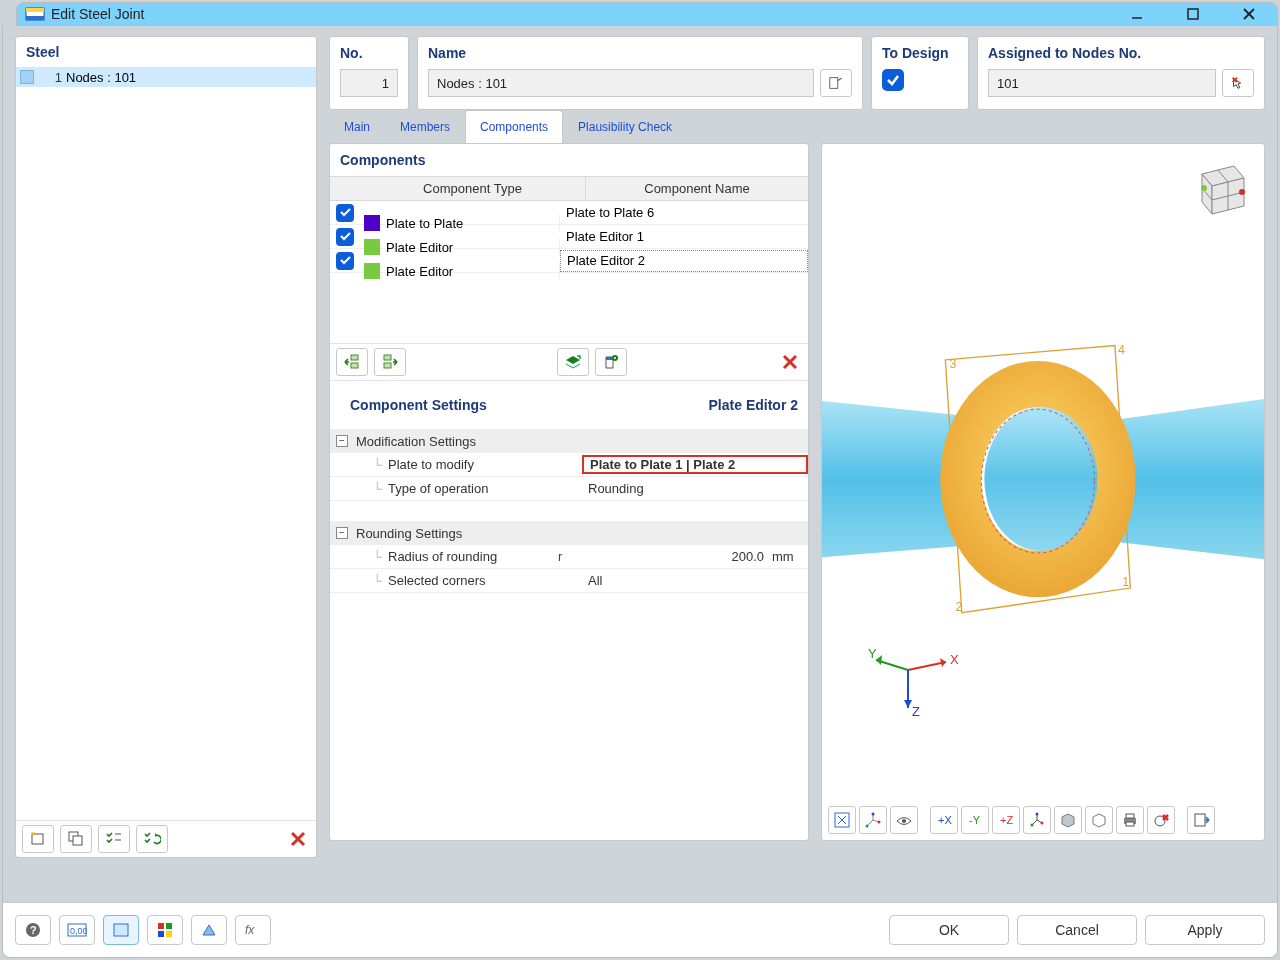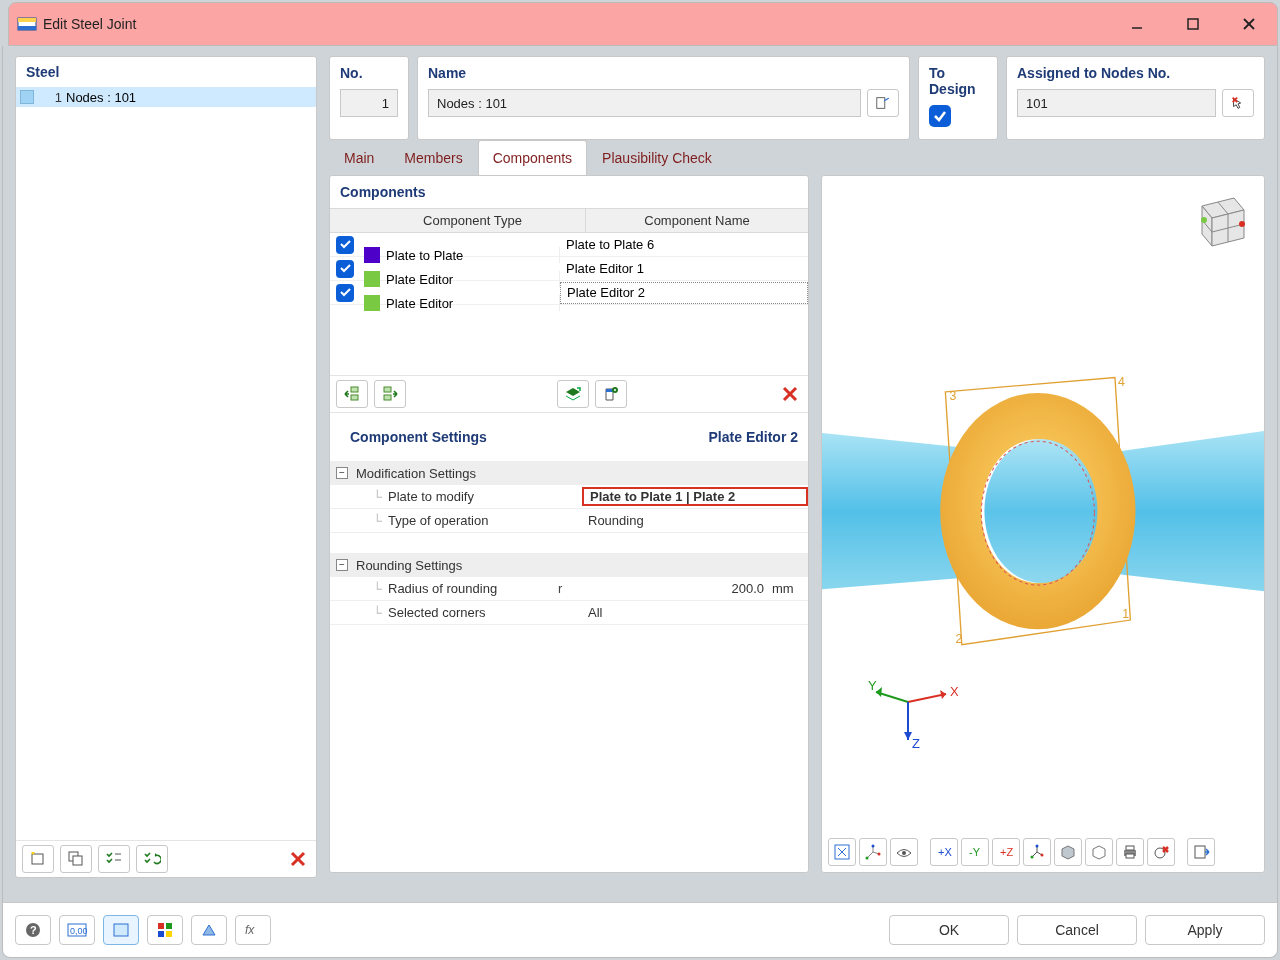--- a/index.html
+++ b/index.html
@@ -3,22 +3,22 @@
 <meta charset="utf-8">
 <style>
 * { box-sizing: border-box; margin: 0; padding: 0; font-family: "Segoe UI", Arial, sans-serif; }
 body {
   width: 1280px; height: 960px; background: #cfd4d9;
   display: flex; flex-direction: column; overflow: hidden;
 }
 
 
 .titlebar {
-  height: 44px; background: #fca5a5; border: 1px solid #bcbcbc; border-top-left-radius: 8px; border-top-right-radius: 8px;
-  display: flex; align-items: center; padding: 0 4px; margin: 2px 2px 0 8px;
+  height: 24px; background: #7dd3fc; border: 1px solid #bcbcbc; border-top-left-radius: 8px; border-top-right-radius: 8px;
+  display: flex; align-items: center; padding: 0 4px; margin: 2px 2px 0 16px;
 }
 .titlebar .appicon { width: 20px; height: 20px; margin: 0 6px 0 4px; }
 .titlebar .title { font-size: 14px; color: #222; flex: 1; }
 .titlebar .winbtns { display: flex; gap: 28px; padding-right: 10px; }
 .winbtn { width: 28px; height: 28px; display: flex; align-items: center; justify-content: center; }
 .winbtn svg { width: 14px; height: 14px; }
 
 
 .body {
   flex: 1; display: flex; gap: 12px; padding: 10px 12px; background: #cfd4d9;
@@ -45,29 +45,29 @@
 
 .toprow { display: flex; gap: 8px; }
 .card { background:#fff; border:1px solid #c8c8c8; border-radius:3px; padding: 8px 10px 12px 10px; display:flex; flex-direction:column; gap:8px; }
 .card .lbl { font-size:14px; font-weight:700; color:#1f3b77; }
 .card input[type=text] { height: 28px; border:1px solid #c8c8c8; background:#f0f0f0; padding:0 8px; font-size:13px; color:#222; }
 .card.no { width: 80px; }
 .card.no input { text-align: right; }
 .card.name { flex: 1; }
 .card.name .row { display:flex; gap:6px; }
 .iconbtn { width:32px; height:28px; border:1px solid #c8c8c8; border-radius:3px; background:#fff; display:flex; align-items:center; justify-content:center; }
-.card.to { width: 80px; }
+.card.to { width: 98px; }
 .chk { width:22px; height:22px; border-radius:5px; background:#0b5ed7; display:flex; align-items:center; justify-content:center; }
 .chk svg{ width:14px; height:14px; stroke:#fff; }
-.card.nodes { width: 259px; }
+.card.nodes { width: 288px; }
 .card.nodes .row { display:flex; gap:6px; }
 
 
 .tabbar { display:flex; background:#cfd4d9; }
-.tab { padding:9px 14px; font-size:14px; color:#7f1d1d; border:1px solid transparent; border-bottom:none; cursor:default; }
+.tab { padding:9px 14px; font-size:12px; color:#1d4ed8; border:1px solid transparent; border-bottom:none; cursor:default; }
 .tab.active { background:#fff; border-color:#c8c8c8; border-top-left-radius:3px; border-top-right-radius:3px; }
 
 
 .comprow { display:flex; gap:12px; flex:1; }
 .complist { width: 480px; background:#fff; border:1px solid #c8c8c8; border-radius:3px; display:flex; flex-direction:column; }
 .complist .sect-title { font-size:14px; font-weight:700; color:#1f3b77; padding:8px 10px; }
 .tbl-hdr { display:flex; background:#f0f0f0; border-top:1px solid #d9d9d9; border-bottom:1px solid #d9d9d9; font-size:13px; color:#333; }
 .tbl-hdr .c0 { width:30px; }
 .tbl-hdr .c1 { width:226px; text-align:center; padding:4px 0; border-right:1px solid #d9d9d9; }
 .tbl-hdr .c2 { flex:1; text-align:center; padding:4px 0; }

